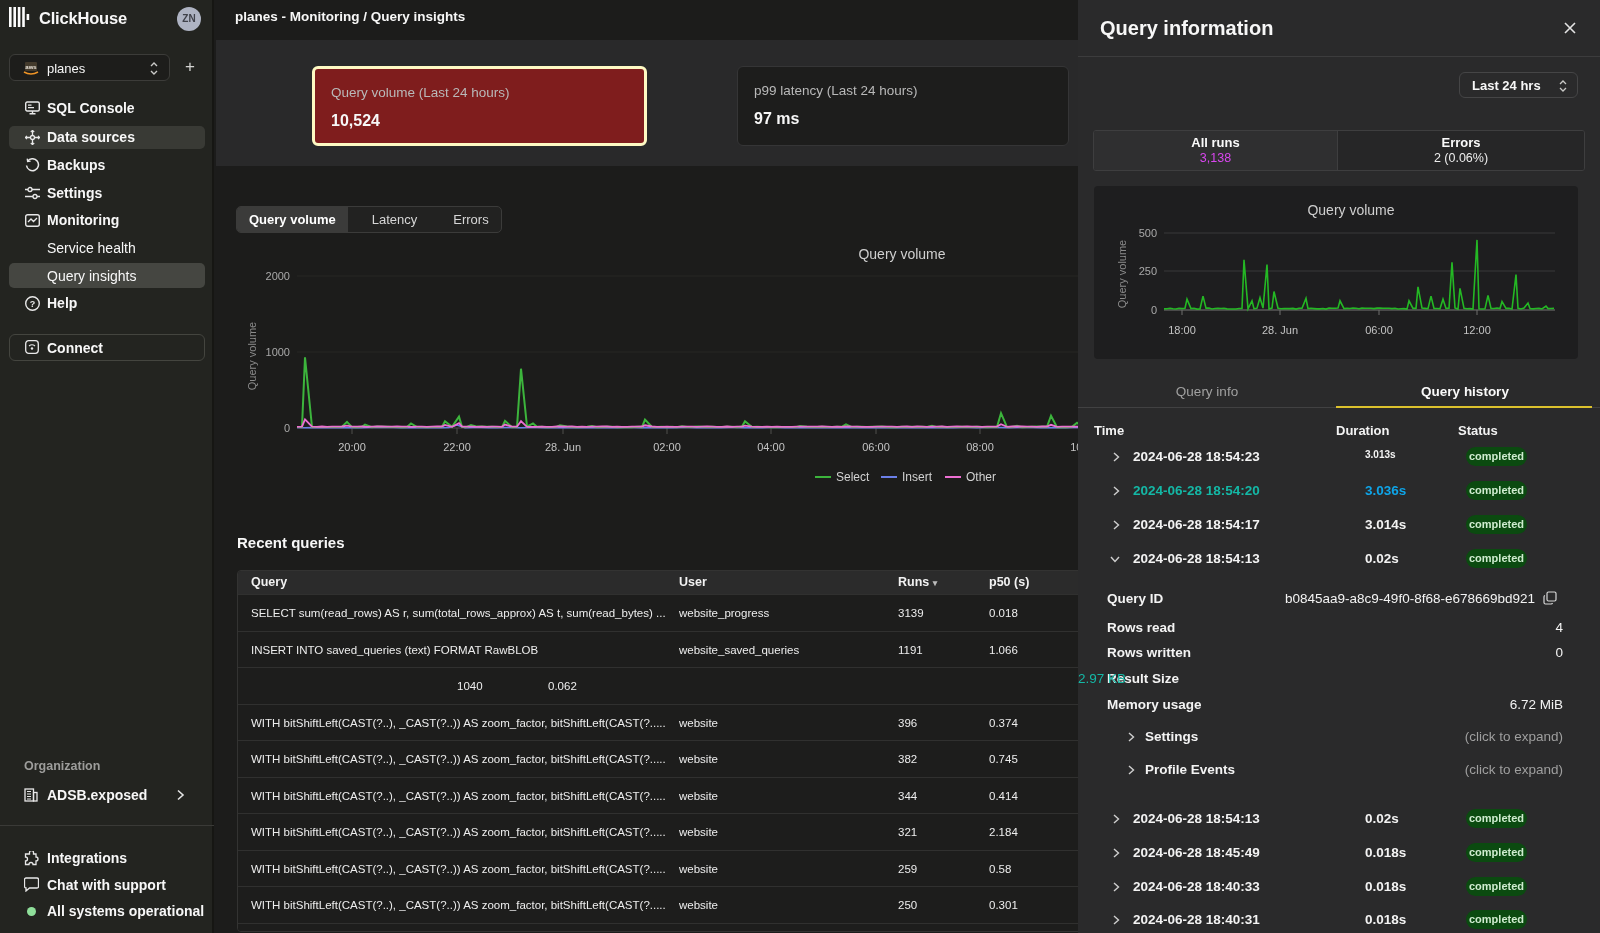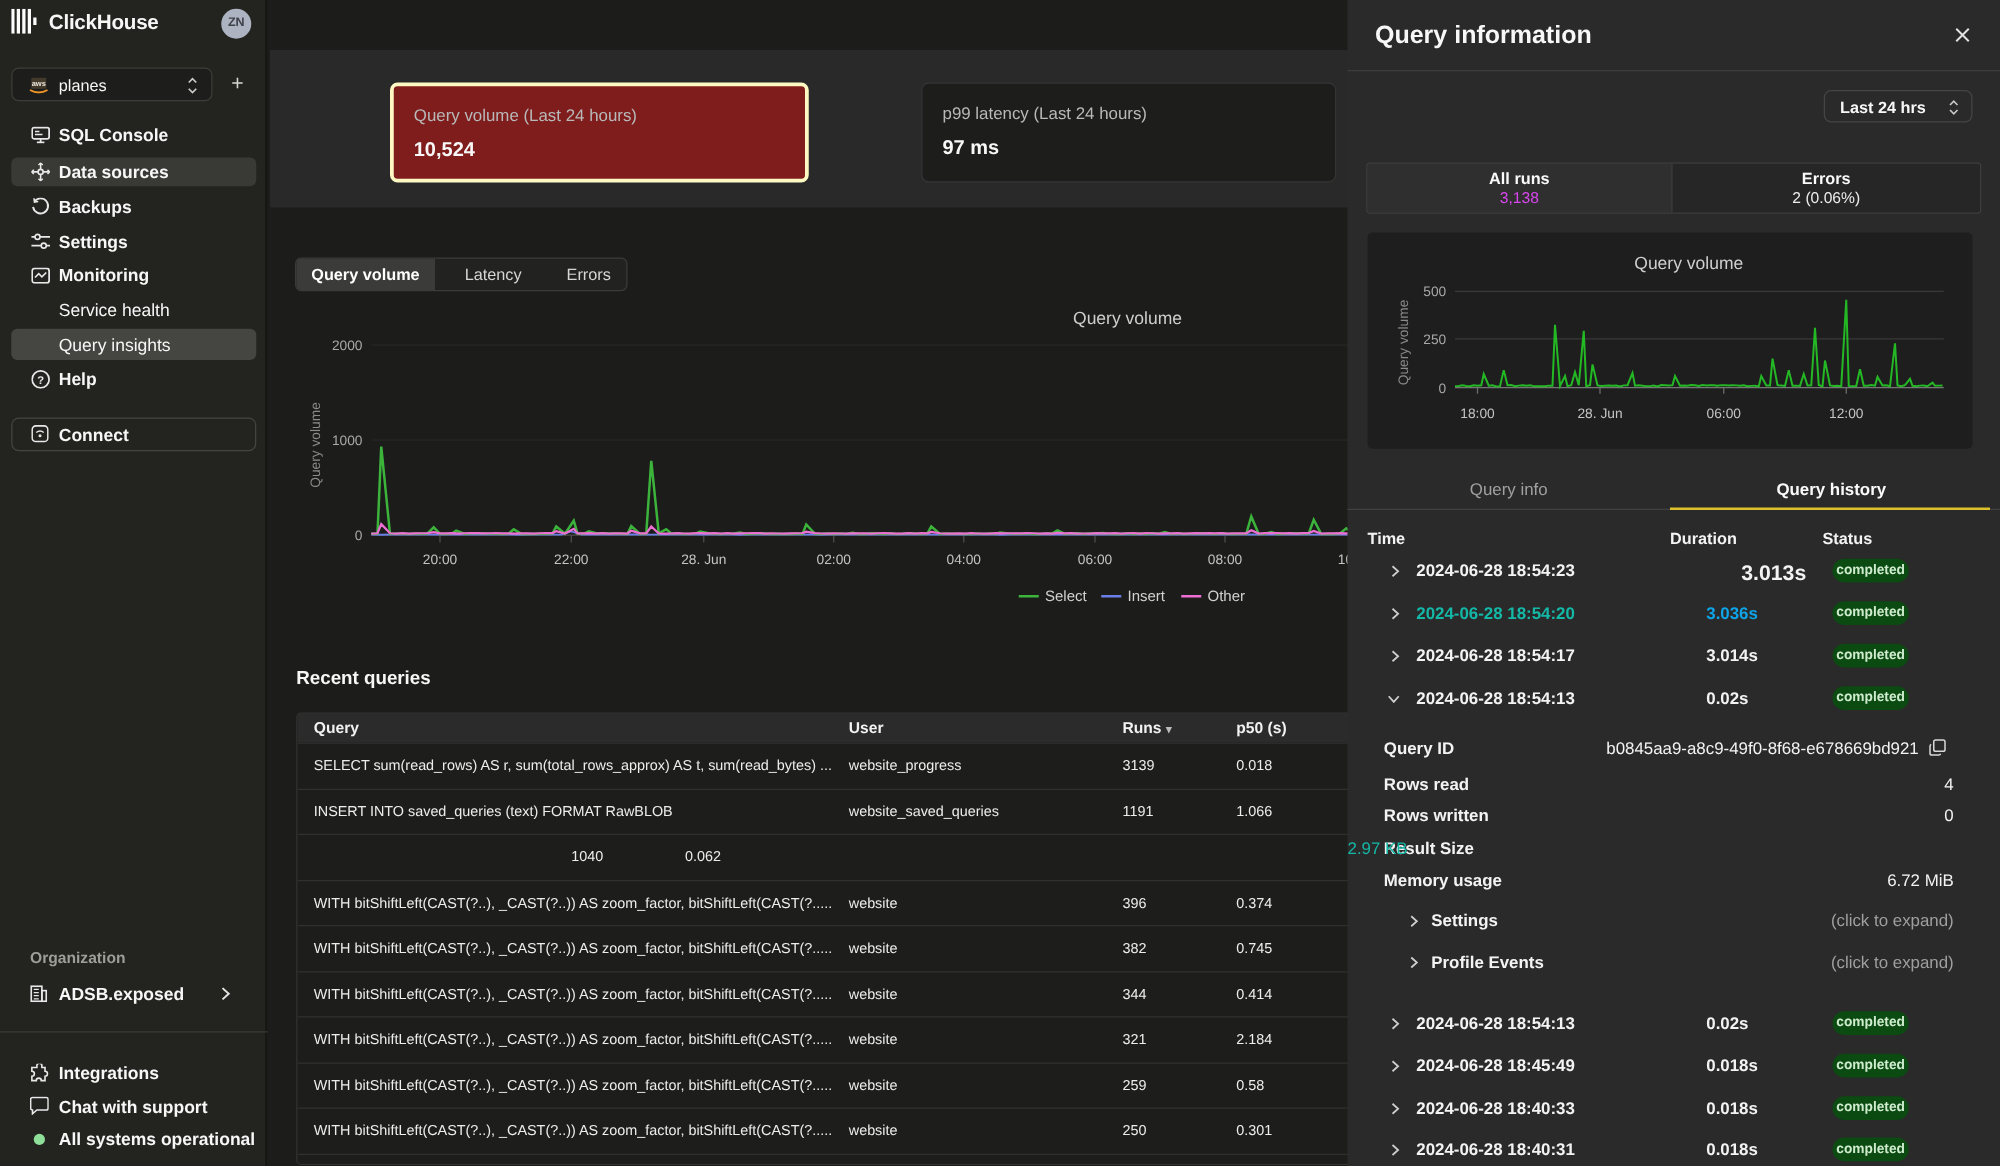--- a/index.html
+++ b/index.html
@@ -116,20 +116,23 @@
   <svg class="abs" style="left:24px;top:877px" width="15" height="15" viewBox="0 0 15 15">
     <path d="M2,1 h11 a1.5,1.5 0 0 1 1.5,1.5 v7 a1.5,1.5 0 0 1 -1.5,1.5 h-7.5 l-3.5,3 v-3 h-0 a1.5,1.5 0 0 1 -1.5,-1.5 v-7 a1.5,1.5 0 0 1 1.5,-1.5 z" fill="none" stroke="#e8e8e8" stroke-width="1.3"></path>
   </svg>
   <div class="abs t-white" style="left:47px;top:877px;font-size:14px;font-weight:bold;">Chat with support</div>
 
   <div class="abs" style="left:27px;top:907px;width:9px;height:9px;border-radius:50%;background:#8fdf9a;"></div>
   <div class="abs t-white" style="left:47px;top:903px;font-size:14px;font-weight:bold;">All systems operational</div>
 </div>
 
 <div id="main">
+  <div class="abs" style="left:0;top:0;right:0;height:40px;background:#1c1c1b;">
+    <div class="abs t-white" style="left:19px;top:9px;font-size:13.5px;font-weight:bold;">planes - Monitoring / Query insights</div>
+  </div>
   <div class="abs" style="left:0;top:40px;right:0;height:126px;background:#29292a;"></div>
 
   <div class="abs" style="left:96px;top:66px;width:335px;height:80px;background:#7f1d1d;border:3px solid #fef9c3;border-radius:6px;">
     <div class="abs t-gray" style="left:16px;top:16px;font-size:13.5px;color:#b9b9b9;">Query volume (Last 24 hours)</div>
     <div class="abs t-white" style="left:16px;top:43px;font-size:16px;font-weight:bold;">10,524</div>
   </div>
   <div class="abs" style="left:521px;top:66px;width:332px;height:80px;background:#1d1d1c;border:1px solid #353536;border-radius:6px;">
     <div class="abs t-gray" style="left:16px;top:16px;font-size:13.5px;color:#b9b9b9;">p99 latency (Last 24 hours)</div>
     <div class="abs t-white" style="left:16px;top:43px;font-size:16px;font-weight:bold;">97 ms</div>
   </div>
@@ -304,21 +307,21 @@
     <div class="abs" style="left:258px;top:28px;width:256px;height:2px;background:#dcc12d;"></div>
   </div>
 
   <div class="abs" style="left:16px;top:423px;font-size:13px;font-weight:bold;color:#f3f3f3;">Time</div>
   <div class="abs" style="left:258px;top:423px;font-size:13px;font-weight:bold;color:#f3f3f3;">Duration</div>
   <div class="abs" style="left:380px;top:423px;font-size:13px;font-weight:bold;color:#f3f3f3;">Status</div>
   <svg class="abs" style="left:34px;top:452px" width="8" height="10" viewBox="0 0 8 10">
       <path d="M2,1 L6.5,5 L2,9" stroke="#cfcfcf" stroke-width="1.4" fill="none"></path>
     </svg>
     <div class="abs" style="left:55px;top:449px;font-size:13.5px;font-weight:bold;color:#f3f3f3;">2024-06-28 18:54:23</div>
-    <div class="abs" style="left:287px;top:449px;font-size:17px;font-weight:bold;color:#f3f3f3;margin-left:28px;">3.013s</div>
+    <div class="abs" style="left:287px;top:449px;font-size:10px;font-weight:bold;color:#f3f3f3;">3.013s</div>
     <div class="abs" style="left:388px;top:447px;width:61px;height:19px;background:#0b4a10;border-radius:10px;color:#cfeccf;font-size:11px;font-weight:bold;text-align:center;line-height:19px;">completed</div>
   <svg class="abs" style="left:34px;top:486px" width="8" height="10" viewBox="0 0 8 10">
       <path d="M2,1 L6.5,5 L2,9" stroke="#cfcfcf" stroke-width="1.4" fill="none"></path>
     </svg>
     <div class="abs" style="left:55px;top:483px;font-size:13.5px;font-weight:bold;color:#14b8a6;">2024-06-28 18:54:20</div>
     <div class="abs" style="left:287px;top:483px;font-size:13.5px;font-weight:bold;color:#0ea5e9;">3.036s</div>
     <div class="abs" style="left:388px;top:481px;width:61px;height:19px;background:#0b4a10;border-radius:10px;color:#cfeccf;font-size:11px;font-weight:bold;text-align:center;line-height:19px;">completed</div>
   <svg class="abs" style="left:34px;top:520px" width="8" height="10" viewBox="0 0 8 10">
       <path d="M2,1 L6.5,5 L2,9" stroke="#cfcfcf" stroke-width="1.4" fill="none"></path>
     </svg>

